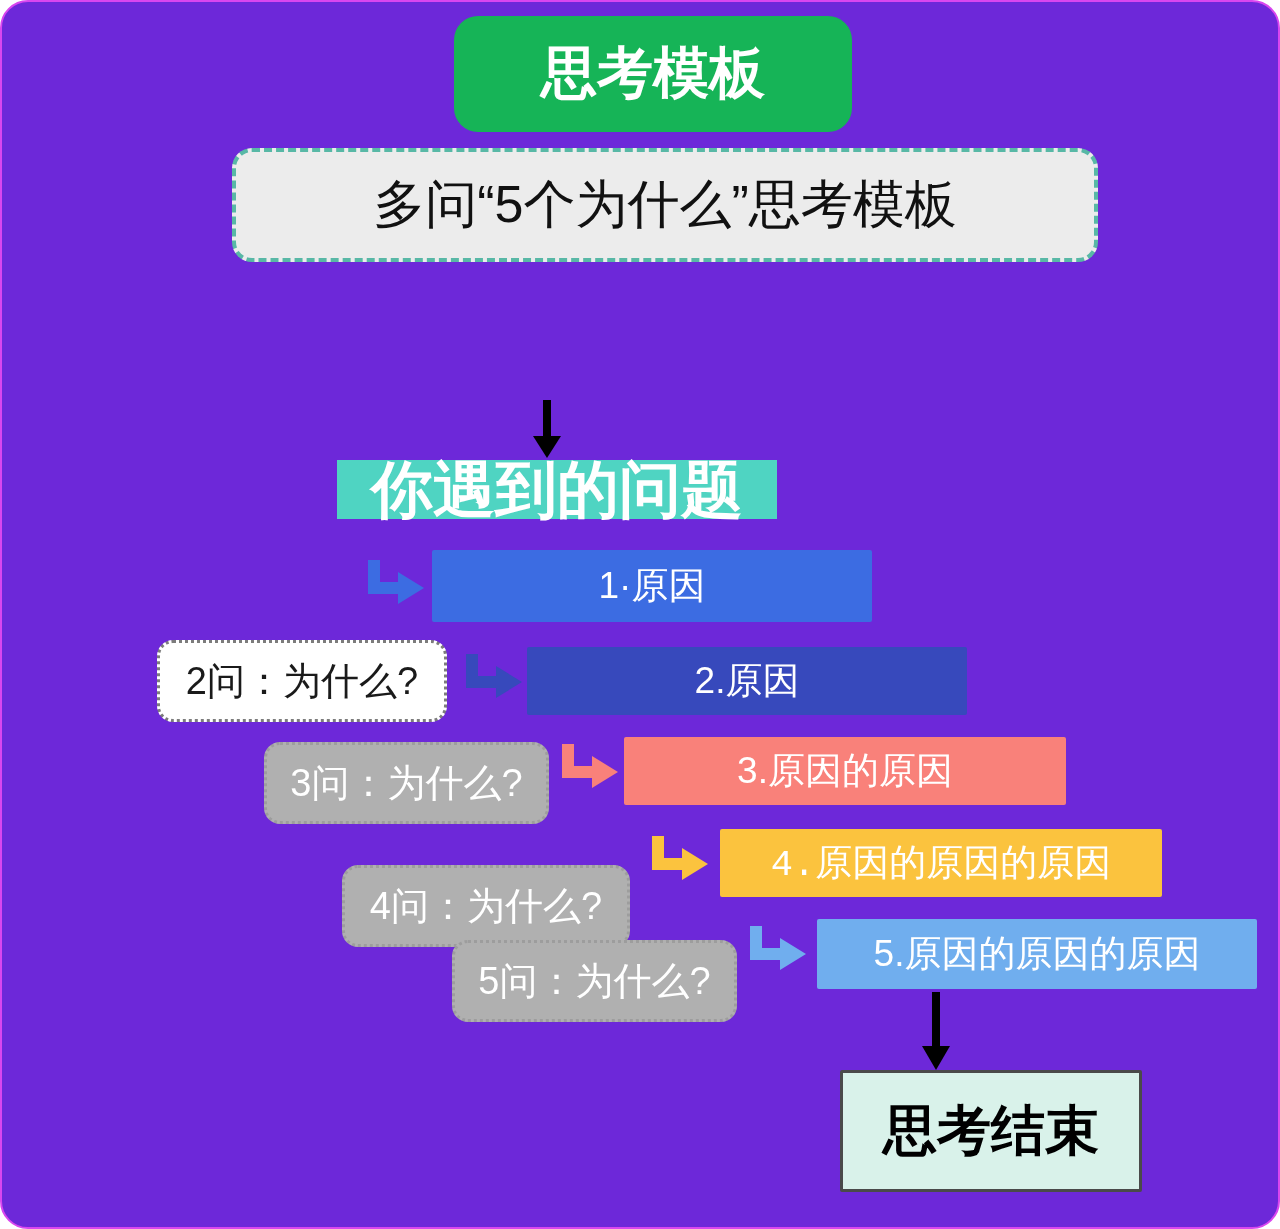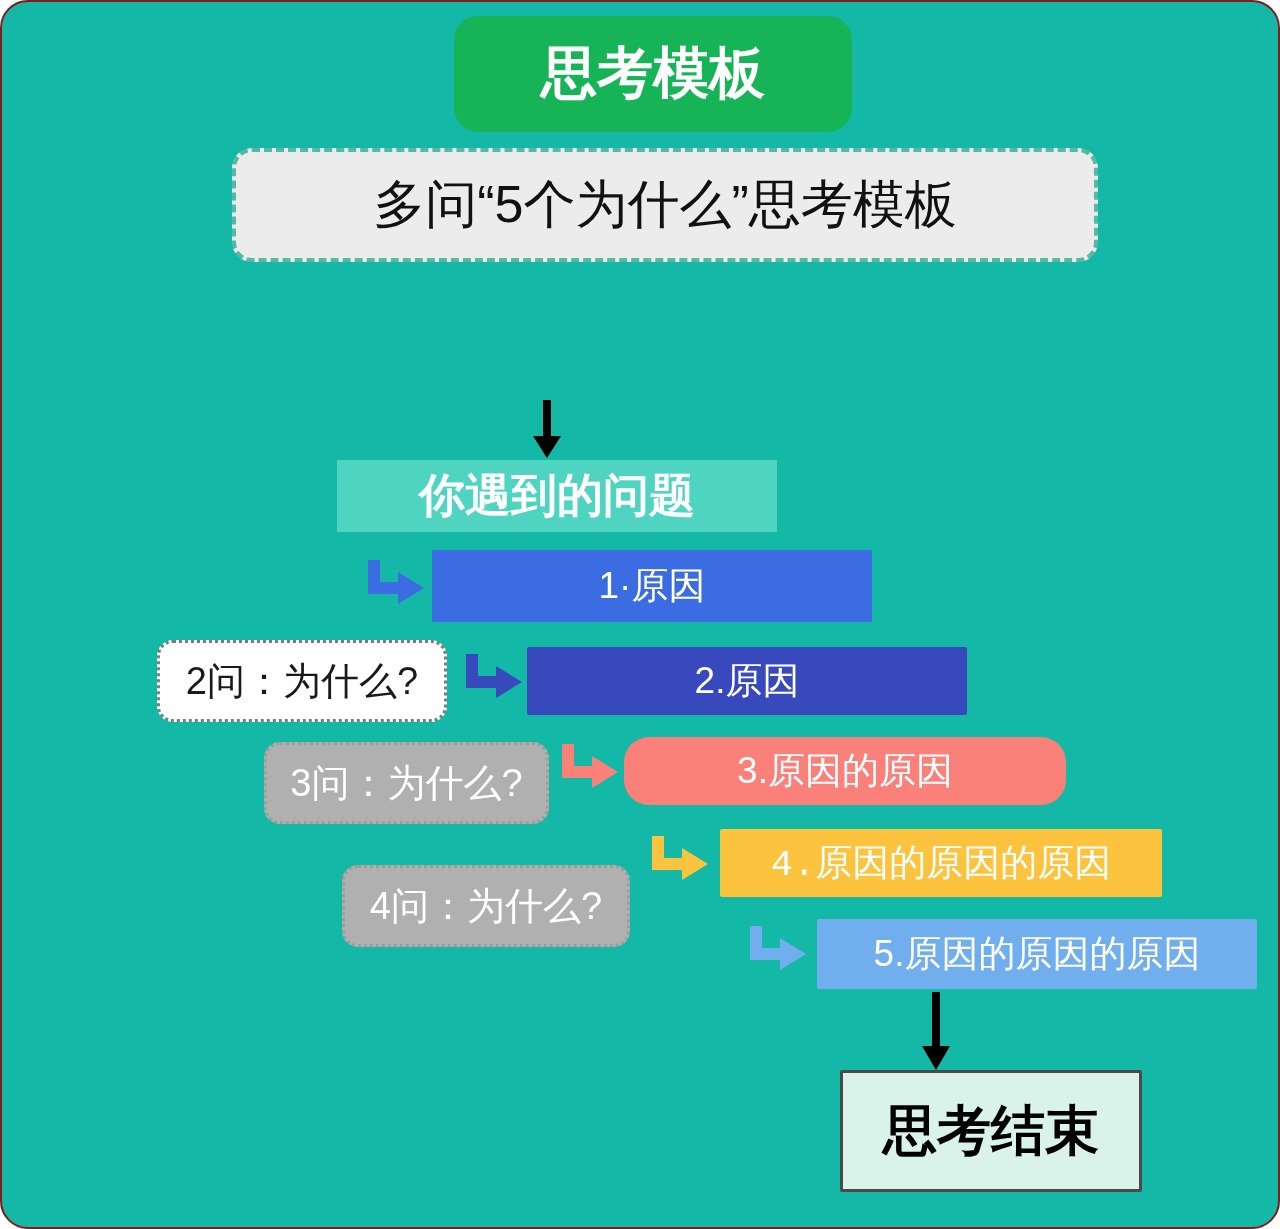--- a/index.html
+++ b/index.html
@@ -5,22 +5,22 @@
   html, body {
     margin: 0;
     padding: 0;
     background: #ffffff;
     font-family: "Liberation Sans", "DejaVu Sans", sans-serif;
   }
   .canvas {
     position: relative;
     width: 1280px;
     height: 1229px;
-    background: #14b8a6;
-    border: 2px solid #7f1d1d;
+    background: #6d28d9;
+    border: 2px solid #d946ef;
     border-radius: 28px;
     box-sizing: border-box;
     overflow: hidden;
   }
   .box {
     position: absolute;
     display: flex;
     align-items: center;
     justify-content: center;
     box-sizing: border-box;
@@ -45,23 +45,23 @@
   .start-box {
     left: 402px; top: 286px; width: 286px; height: 112px;
     background: #fdf3e1;
     border: 3px dashed #9a9a9a;
     border-radius: 26px;
     color: #111111;
     font-size: 48px;
     font-weight: 600;
   }
   .problem-bar {
-    left: 335px; top: 458px; width: 440px; height: 72px;
+    left: 335px; top: 458px; width: 440px; height: 59px;
     color: #ffffff;
-    font-size: 46px;
+    font-size: 62px;
     font-weight: 600;
   }
   .qbox {
     border-radius: 16px;
     font-size: 38px;
   }
   .qbox.outline {
     background: #ffffff;
     border: 3px dotted #7c7c7c;
     color: #1a1a1a;
@@ -102,21 +102,21 @@
   .q5 { left: 450px; top: 938px; width: 285px; height: 82px; }
   
   .e1 { left: 362px; top: 556px; }
   .e2 { left: 460px; top: 650px; }
   .e3 { left: 556px; top: 740px; }
   .e4 { left: 646px; top: 832px; }
   .e5 { left: 744px; top: 922px; }
   
   .b1 { left: 430px; top: 548px; width: 440px; height: 72px; }
   .b2 { left: 525px; top: 645px; width: 440px; height: 68px; }
-  .b3 { left: 622px; top: 735px; width: 442px; height: 68px; border-radius: 25px; }
+  .b3 { left: 622px; top: 735px; width: 442px; height: 68px; }
   .b4 { left: 718px; top: 827px; width: 442px; height: 68px; }
   .b5 { left: 815px; top: 917px; width: 440px; height: 70px; }
   .da1 { left: 527px; top: 398px; }
   .da2 { left: 916px; top: 990px; }
 </style>
 </head>
 <body>
 
 <div class="canvas">
 
@@ -162,20 +162,21 @@
 
   <div class="box qbox filled q4">4问：为什么?</div>
   <div class="elbow e4" style="color: rgb(251, 195, 62);">
     <svg width="62" height="46" viewBox="0 0 62 46" aria-hidden="true">
       <path d="M10,2 L10,30 L34,30" stroke="currentColor" stroke-width="12" fill="none"></path>
       <polygon points="34,14 60,30 34,46" fill="currentColor"></polygon>
     </svg>
   </div>
   <div class="box bar b4" style="background: rgb(251, 195, 62); font-family: Liberation Mono, monospace;">4.原因的原因的原因</div>
 
+  <div class="box qbox filled q5">5问：为什么?</div>
   <div class="elbow e5" style="color: rgb(112, 174, 238);">
     <svg width="62" height="46" viewBox="0 0 62 46" aria-hidden="true">
       <path d="M10,2 L10,30 L34,30" stroke="currentColor" stroke-width="12" fill="none"></path>
       <polygon points="34,14 60,30 34,46" fill="currentColor"></polygon>
     </svg>
   </div>
   <div class="box bar b5" style="background: rgb(112, 174, 238);">5.原因的原因的原因</div>
 
   <div class="down-arrow da2">
     <svg width="36" height="78" viewBox="0 0 36 78" aria-hidden="true">

